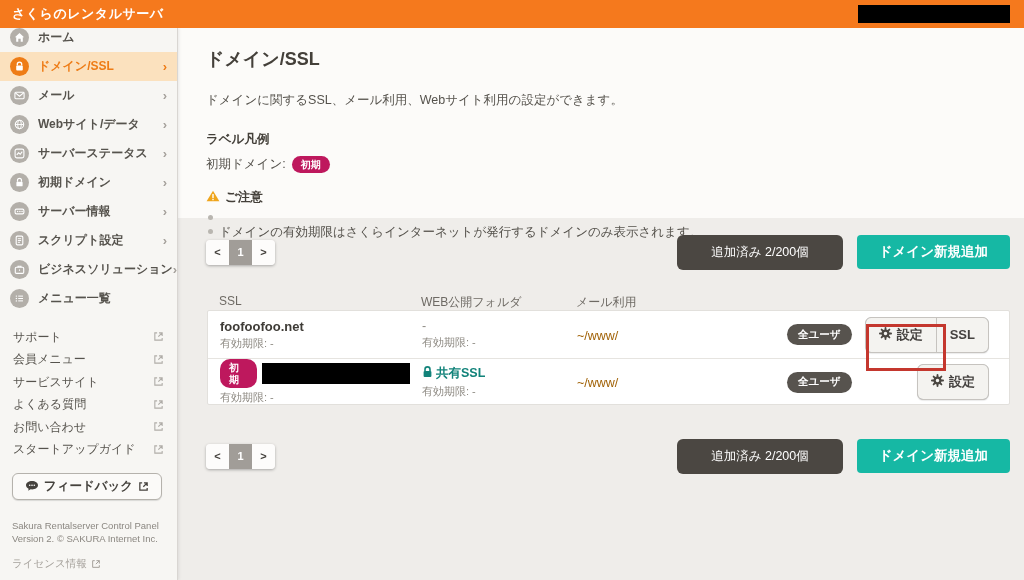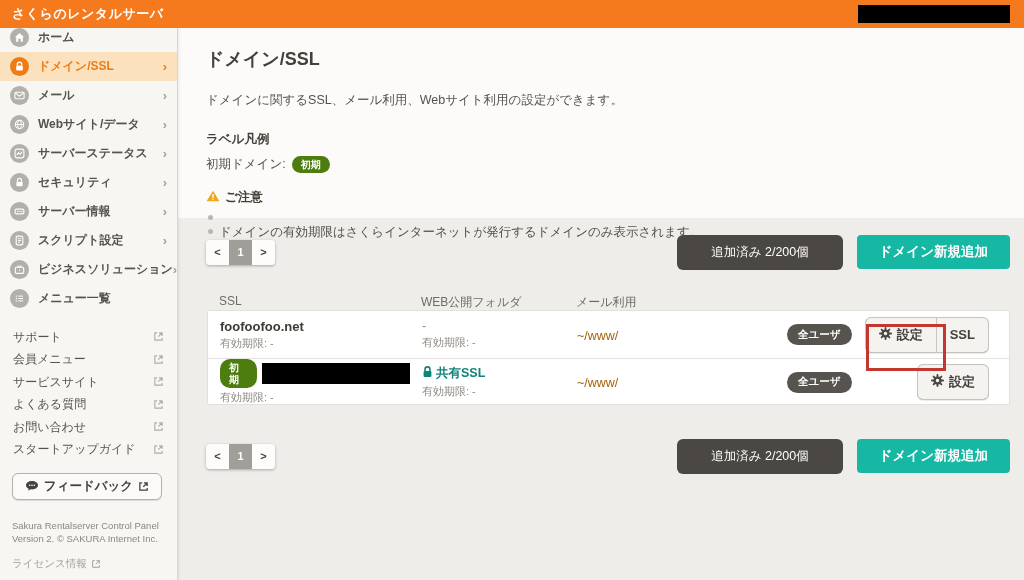--- a/index.html
+++ b/index.html
@@ -57,21 +57,21 @@
   .license .llabel { font-size:10.5px; color:#A5A19B; }
 
   
   .main { position:absolute; left:178px; top:28px; right:0; bottom:0; }
   .hero { background:#FCFBF9; height:190px; padding:14px 28px 0 28px; }
   .page-title { font-size:18px; font-weight:bold; color:#44403A; margin-top:5px; }
   .page-desc { font-size:12.5px; color:#55524C; margin-top:21px; }
   .legend-title { font-size:12.5px; font-weight:bold; color:#44403A; margin-top:22px; }
   .legend-row { margin-top:8px; display:flex; align-items:center; gap:6px; font-size:12.5px; color:#55524C; }
   .badge-orange {
-    background:#4d7c0f; color:#fff; font-size:10px; font-weight:bold;
+    background:#be185d; color:#fff; font-size:10px; font-weight:bold;
     padding:2.5px 9px; border-radius:10px; line-height:1.2; display:inline-block;
   }
   .notice-title { margin-top:15px; display:flex; align-items:center; gap:5px; }
   .notice-title .ntext { font-size:12.5px; font-weight:bold; color:#44403A; }
   .notice-line { margin-top:3px; display:flex; align-items:flex-start; gap:6px; padding-left:2px; }
   .notice-line .dot { width:5px; height:5px; border-radius:50%; background:#B9B6B0; margin-top:6px; flex:0 0 5px; }
   .notice-line .ntext { font-size:12.5px; color:#55524C; line-height:1.45; }
 
   .toolbar-row { position:absolute; left:28px; right:14px; display:flex; align-items:center; height:34px; }
   .toolbar-row.t1 { top:207px; }
@@ -204,21 +204,21 @@
       <span class="chev">›</span>
     </div>
 
     <div class="nav-item">
       <span class="icircle">
         <svg width="11" height="11" viewBox="0 0 12 12">
             <path d="M3.8 5.2 V3.8 a2.2 2.2 0 0 1 4.4 0 V5.2" fill="none" stroke="#fff" stroke-width="1.3"></path>
             <rect x="2.6" y="5.2" width="6.8" height="5" rx="1" fill="#fff"></rect>
           </svg>
       </span>
-      <span class="nlabel">セキュリティ</span>
+      <span class="nlabel">初期ドメイン</span>
       <span class="chev">›</span>
     </div>
 
     <div class="nav-item">
       <span class="icircle">
         <svg width="11" height="11" viewBox="0 0 12 12">
             <rect x="1.2" y="3.4" width="9.6" height="5.2" rx="1.5" fill="none" stroke="#fff" stroke-width="1.2"></rect>
             <circle cx="4" cy="6" r=".8" fill="#fff"></circle>
             <circle cx="6.4" cy="6" r=".8" fill="#fff"></circle>
             <circle cx="8.8" cy="6" r=".8" fill="#fff"></circle>

